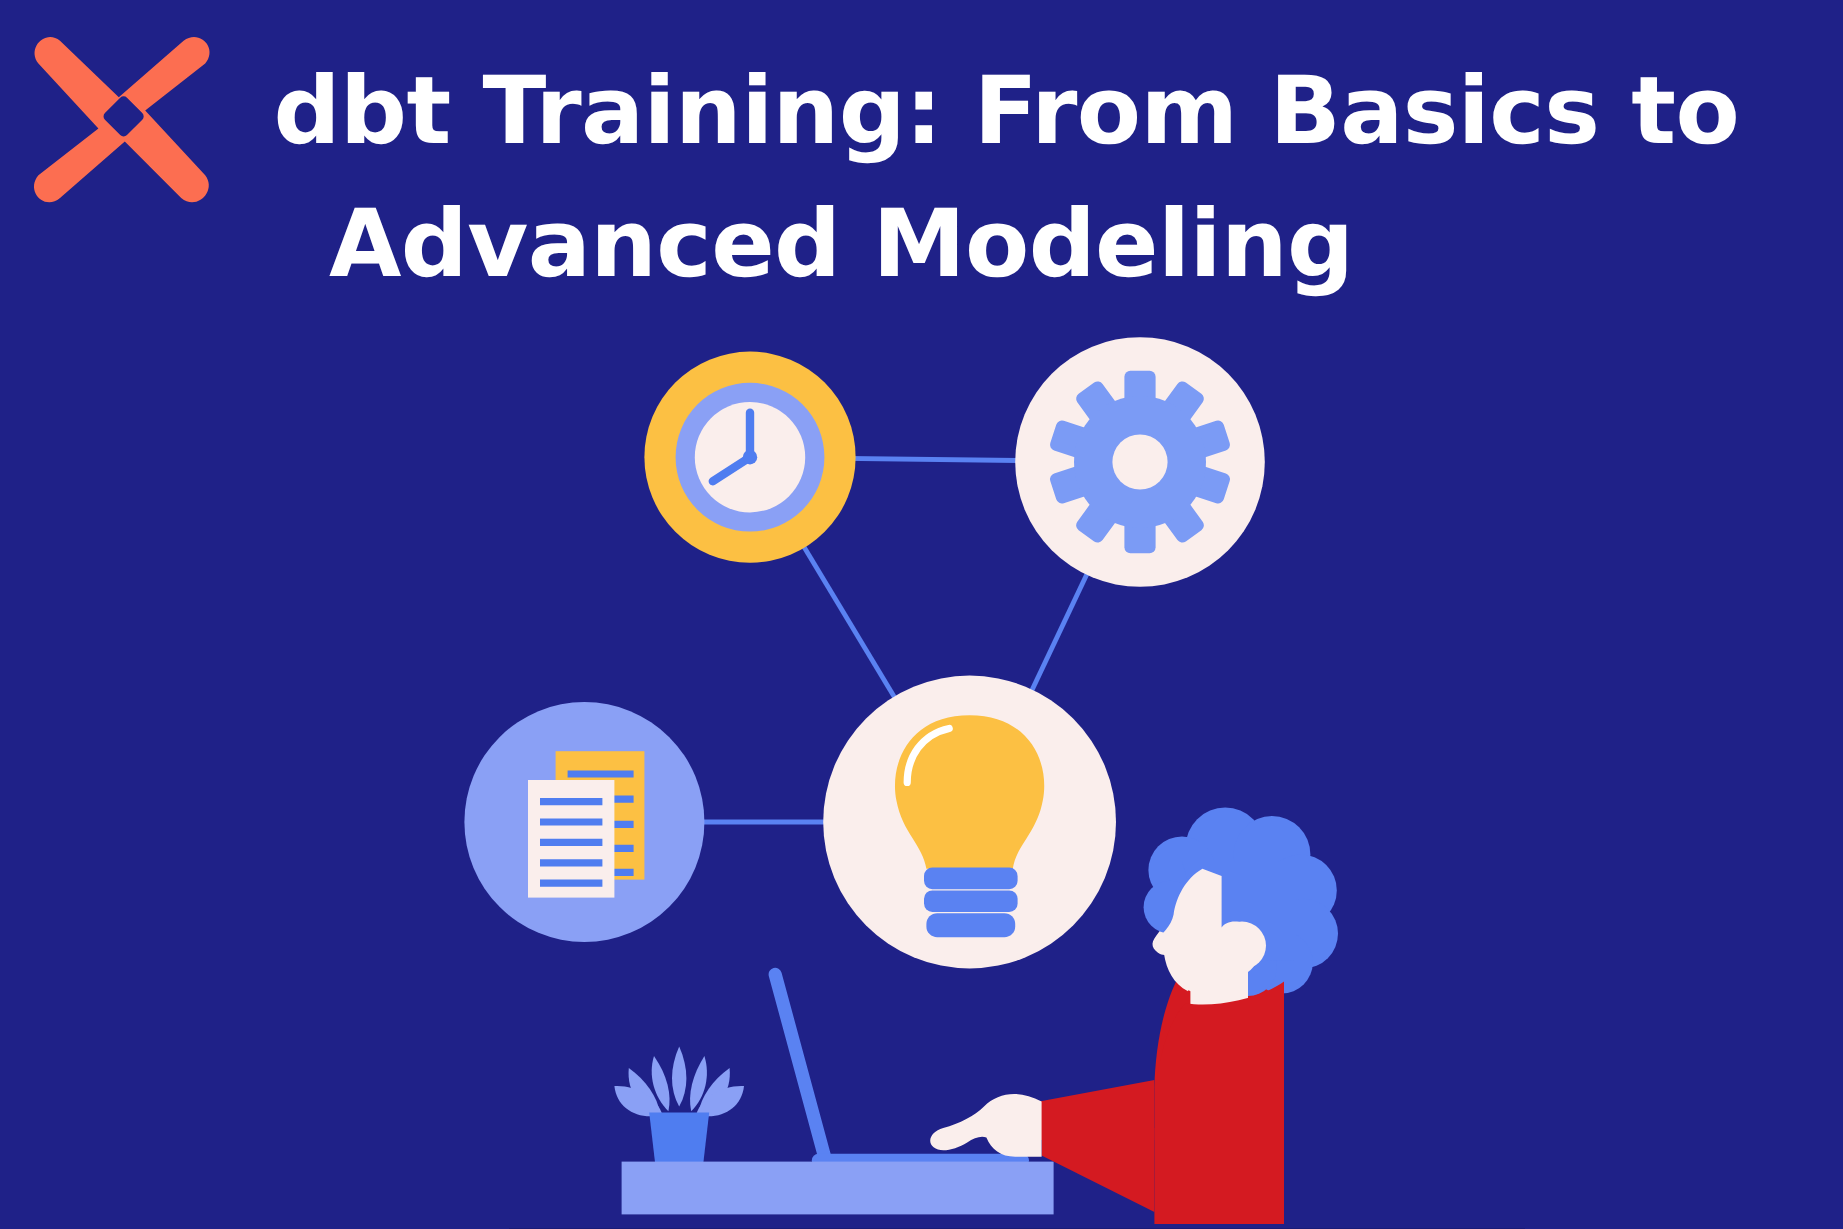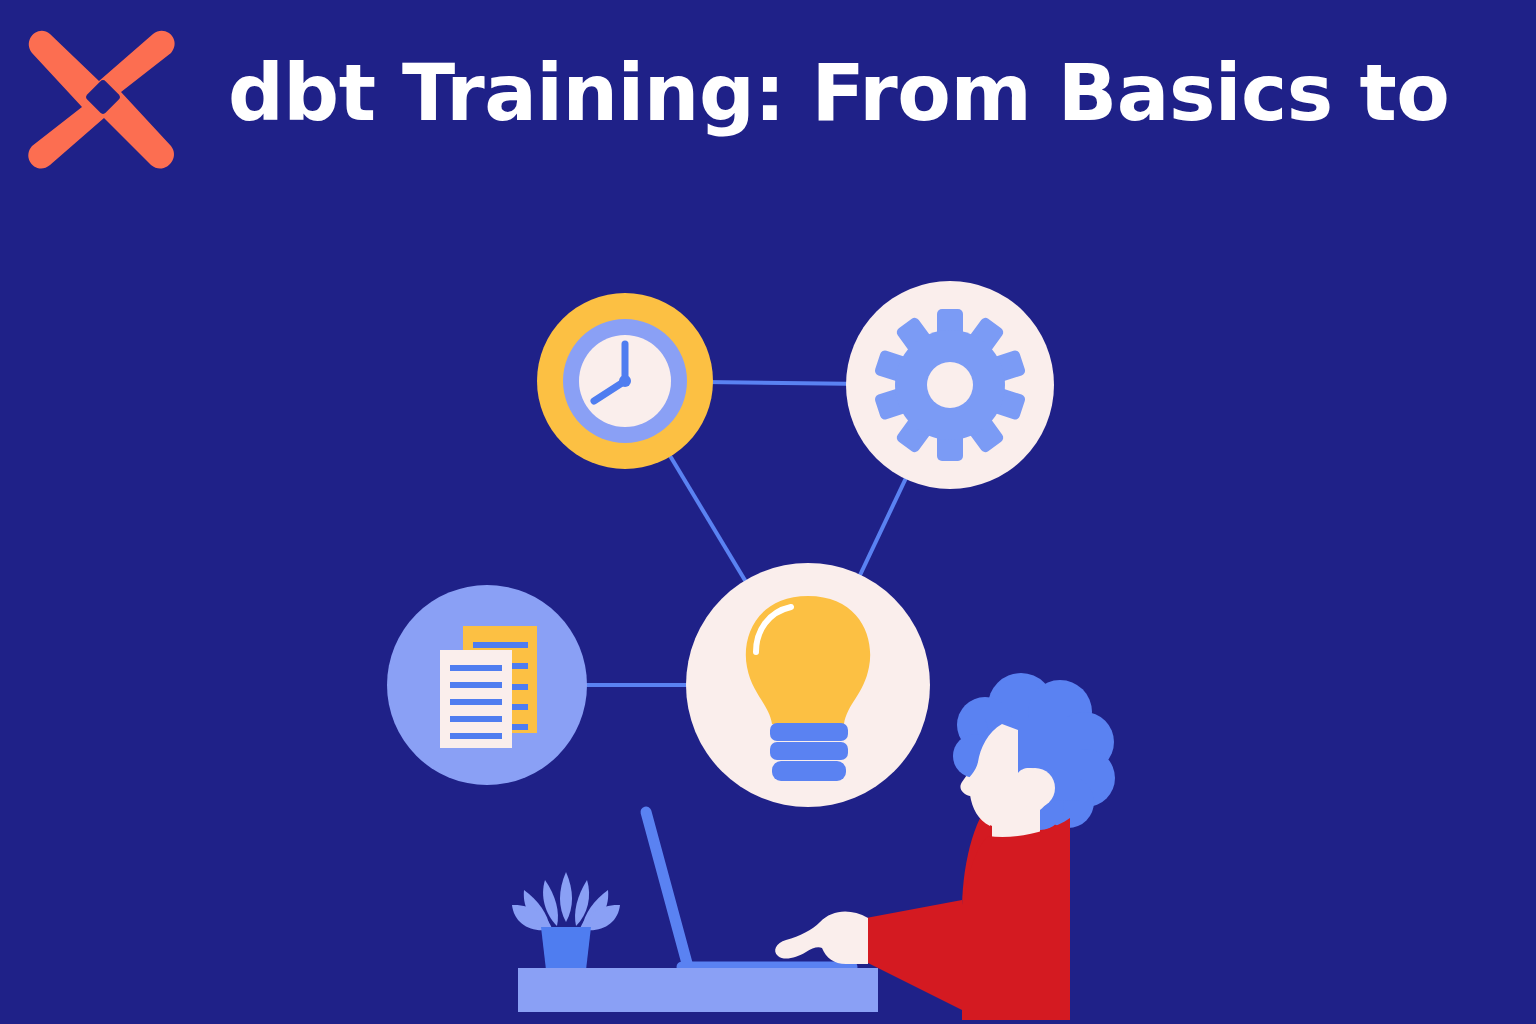--- a/index.html
+++ b/index.html
@@ -77,20 +77,21 @@
                  C 162 18, 146 2, 133 12
                  L 79 59
                  Z" fill="#fc6e51"></path>
         <rect x="70" y="62" width="26" height="26" rx="4" transform="rotate(45 83 75)" fill="#1f2188"></rect>
       </g>
     </svg>
   </div>
 
   <div id="title-block" style="color: rgb(255, 255, 255);">
     <span class="line line1">dbt Training: From Basics to</span>
+    <span class="line line2">Advanced Modeling</span>
   </div>
 
   <div id="stage">
     <svg viewBox="0 0 1536 1024" xmlns="http://www.w3.org/2000/svg" aria-hidden="true">
 
       <g stroke="#5a82f2" stroke-width="4" fill="none">
         <line x1="625" y1="381" x2="950" y2="385"></line>
         <line x1="625" y1="381" x2="808" y2="685"></line>
         <line x1="950" y1="385" x2="808" y2="685"></line>
         <line x1="487" y1="685" x2="808" y2="685"></line>

